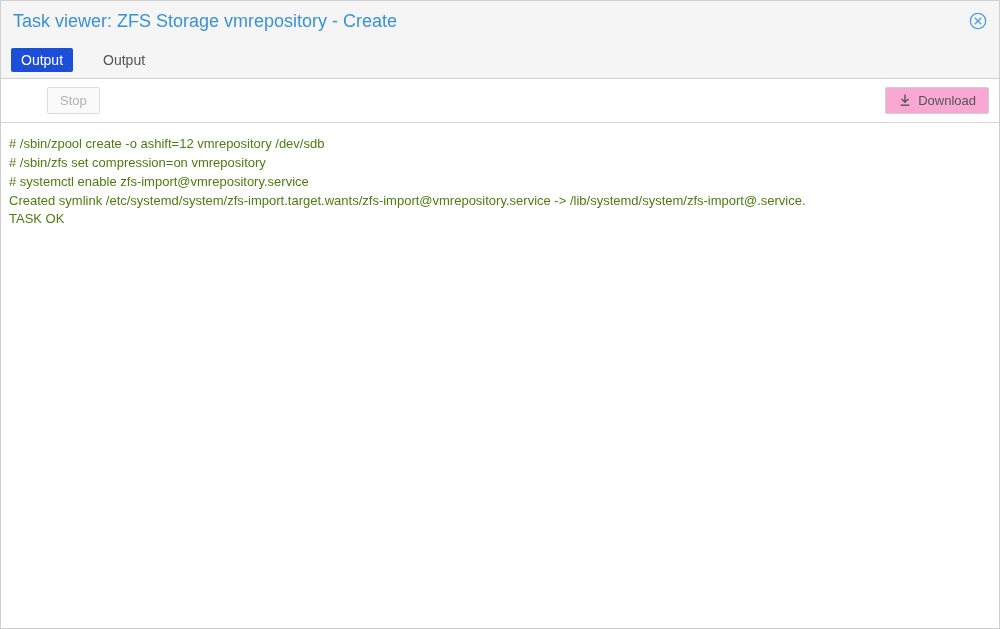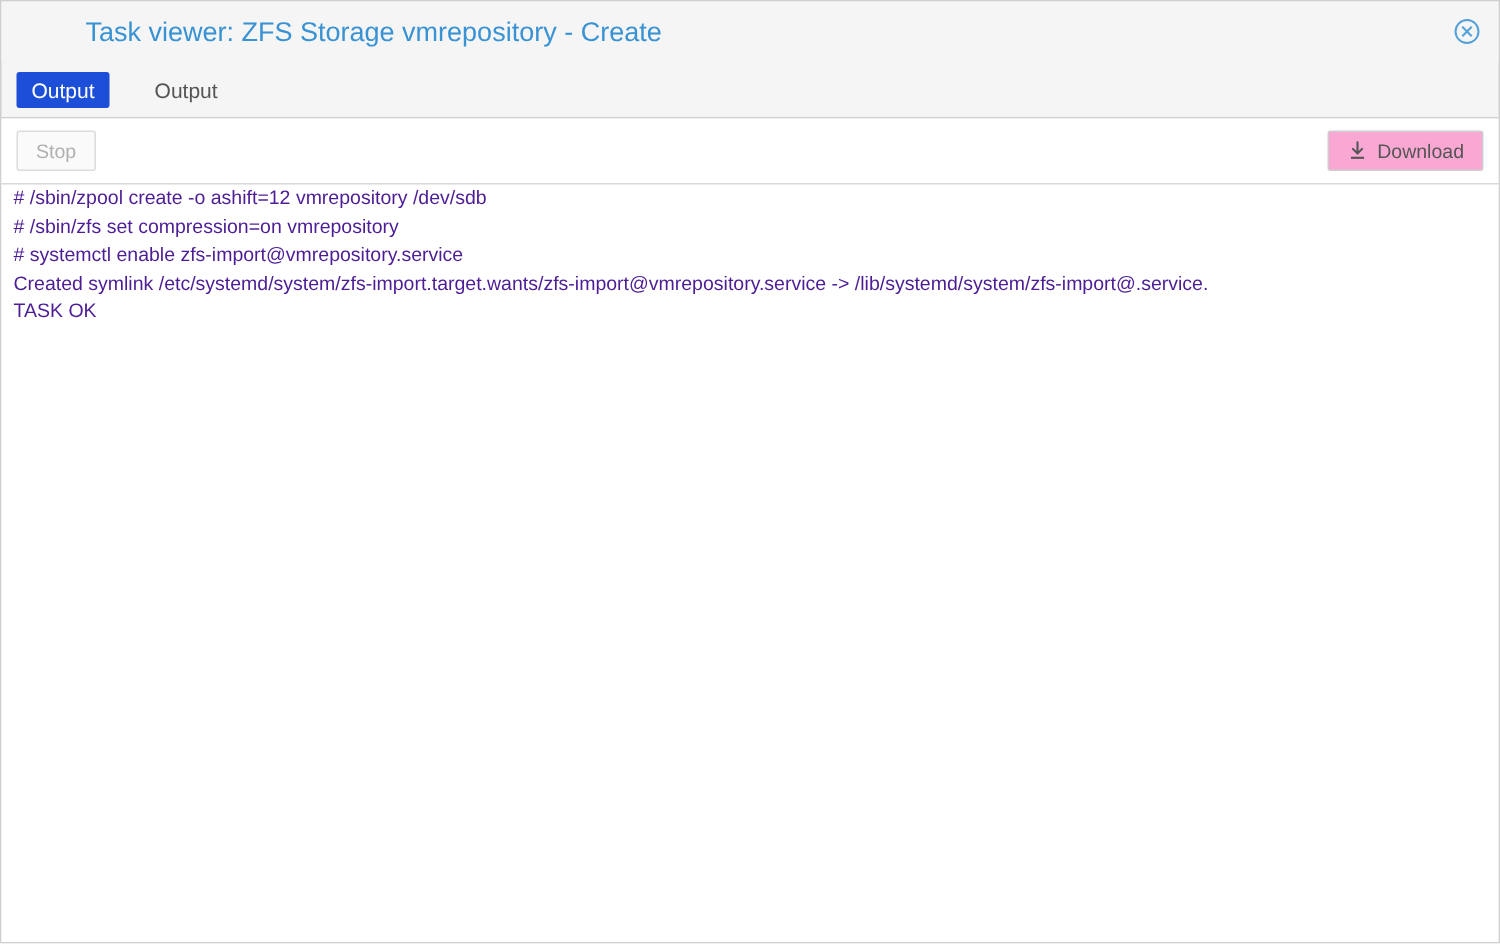--- a/index.html
+++ b/index.html
@@ -25,21 +25,20 @@
       height: 40px;
       display: flex;
       align-items: center;
       justify-content: space-between;
       padding: 0 12px;
       background: #f5f5f5;
     }
     .titlebar-title {
       color: #3892d4;
       font-size: 18px;
-      margin-left: 44px;
     }
     .close-icon {
       width: 18px;
       height: 18px;
       cursor: pointer;
       opacity: 0.85;
     }
     .close-icon svg {
       width: 18px;
       height: 18px;
@@ -69,20 +68,21 @@
       background: #ffffff;
       display: flex;
       flex-direction: column;
       border-top: none;
     }
     .toolbar {
       display: flex;
       justify-content: space-between;
       align-items: flex-end;
       padding: 8px 10px;
+      margin-left: 36px;
     }
     .btn {
       background: #f9a8d4;
       border: 1px solid #cfcfcf;
       padding: 5px 12px;
       font-size: 13px;
       border-radius: 2px;
       cursor: pointer;
       color: #555555;
       display: inline-flex;
@@ -101,23 +101,23 @@
       display: inline-block;
     }
     .btn .icon svg {
       width: 14px;
       height: 14px;
       display: block;
     }
     .log-area {
       flex: 1;
       border-top: 1px solid #d8d8d8;
-      padding: 0 8px;
+      padding: 12px 8px;
       font-size: 13px;
-      color: #4c1d95;
+      color: #4d7c0f;
       white-space: pre-wrap;
       font-family: "Helvetica Neue", Helvetica, Arial, sans-serif;
       line-height: 1.45;
       overflow: auto;
     }
   </style>
 </head>
 <body>
 
 <div class="window">

